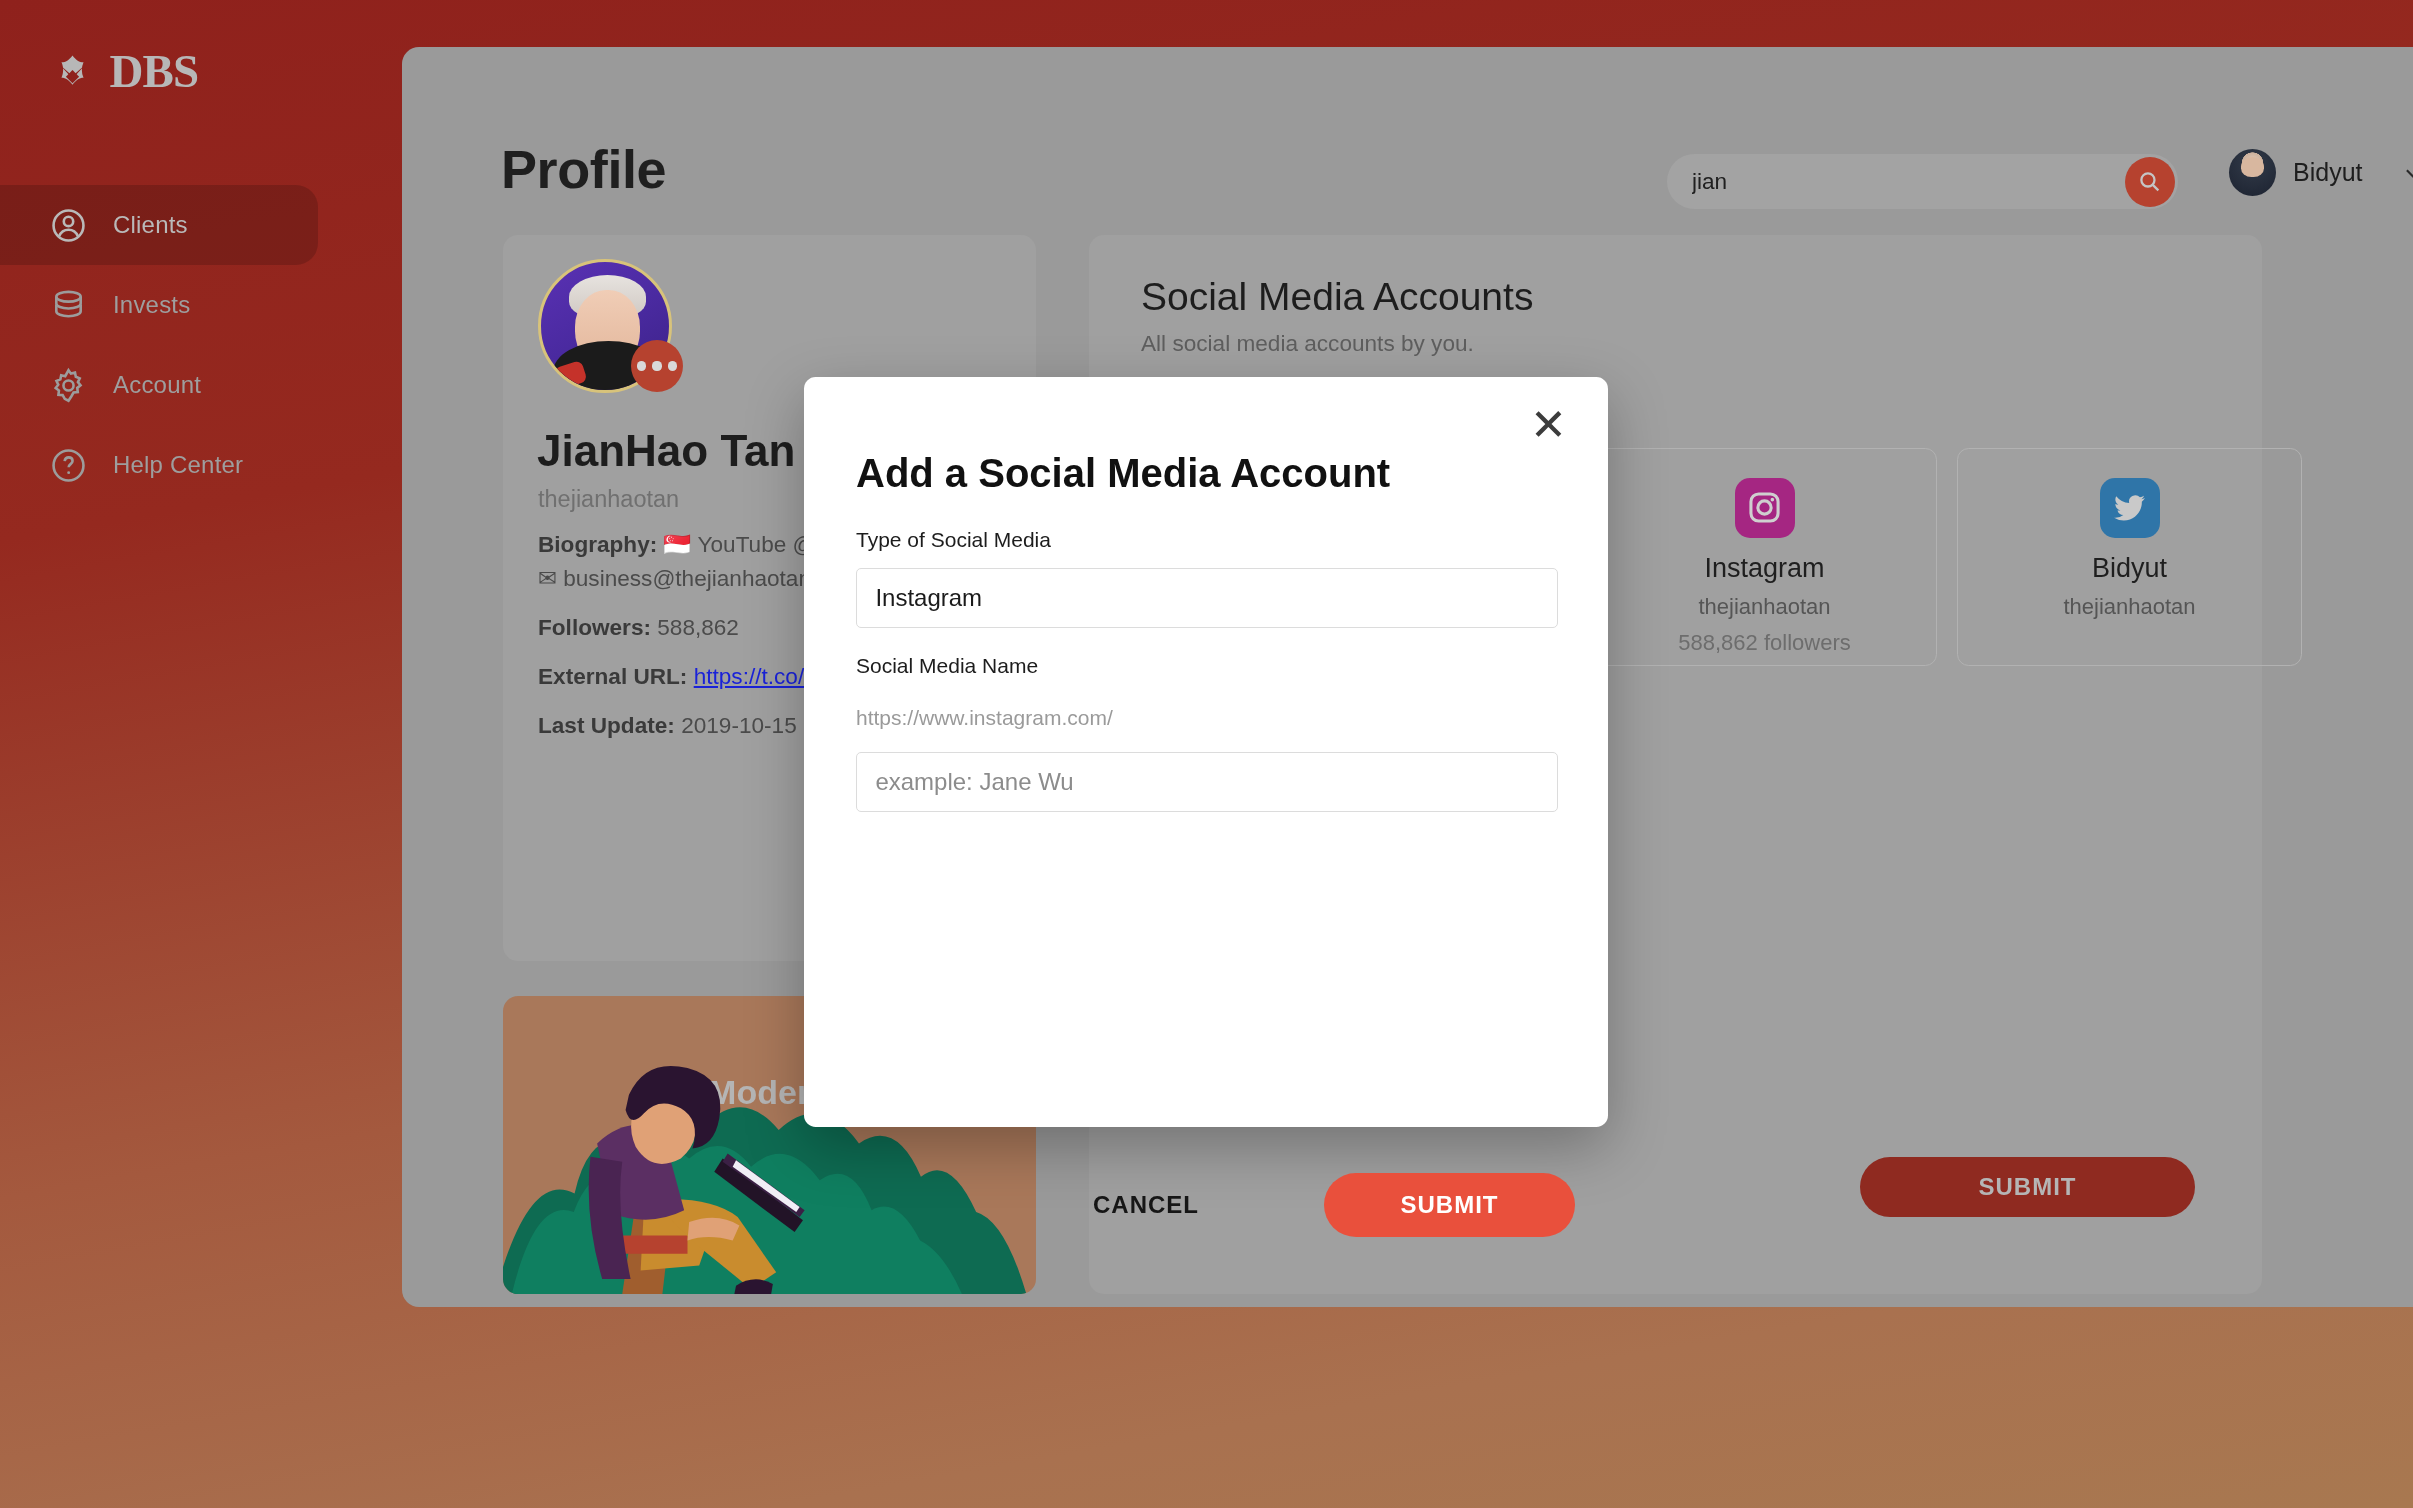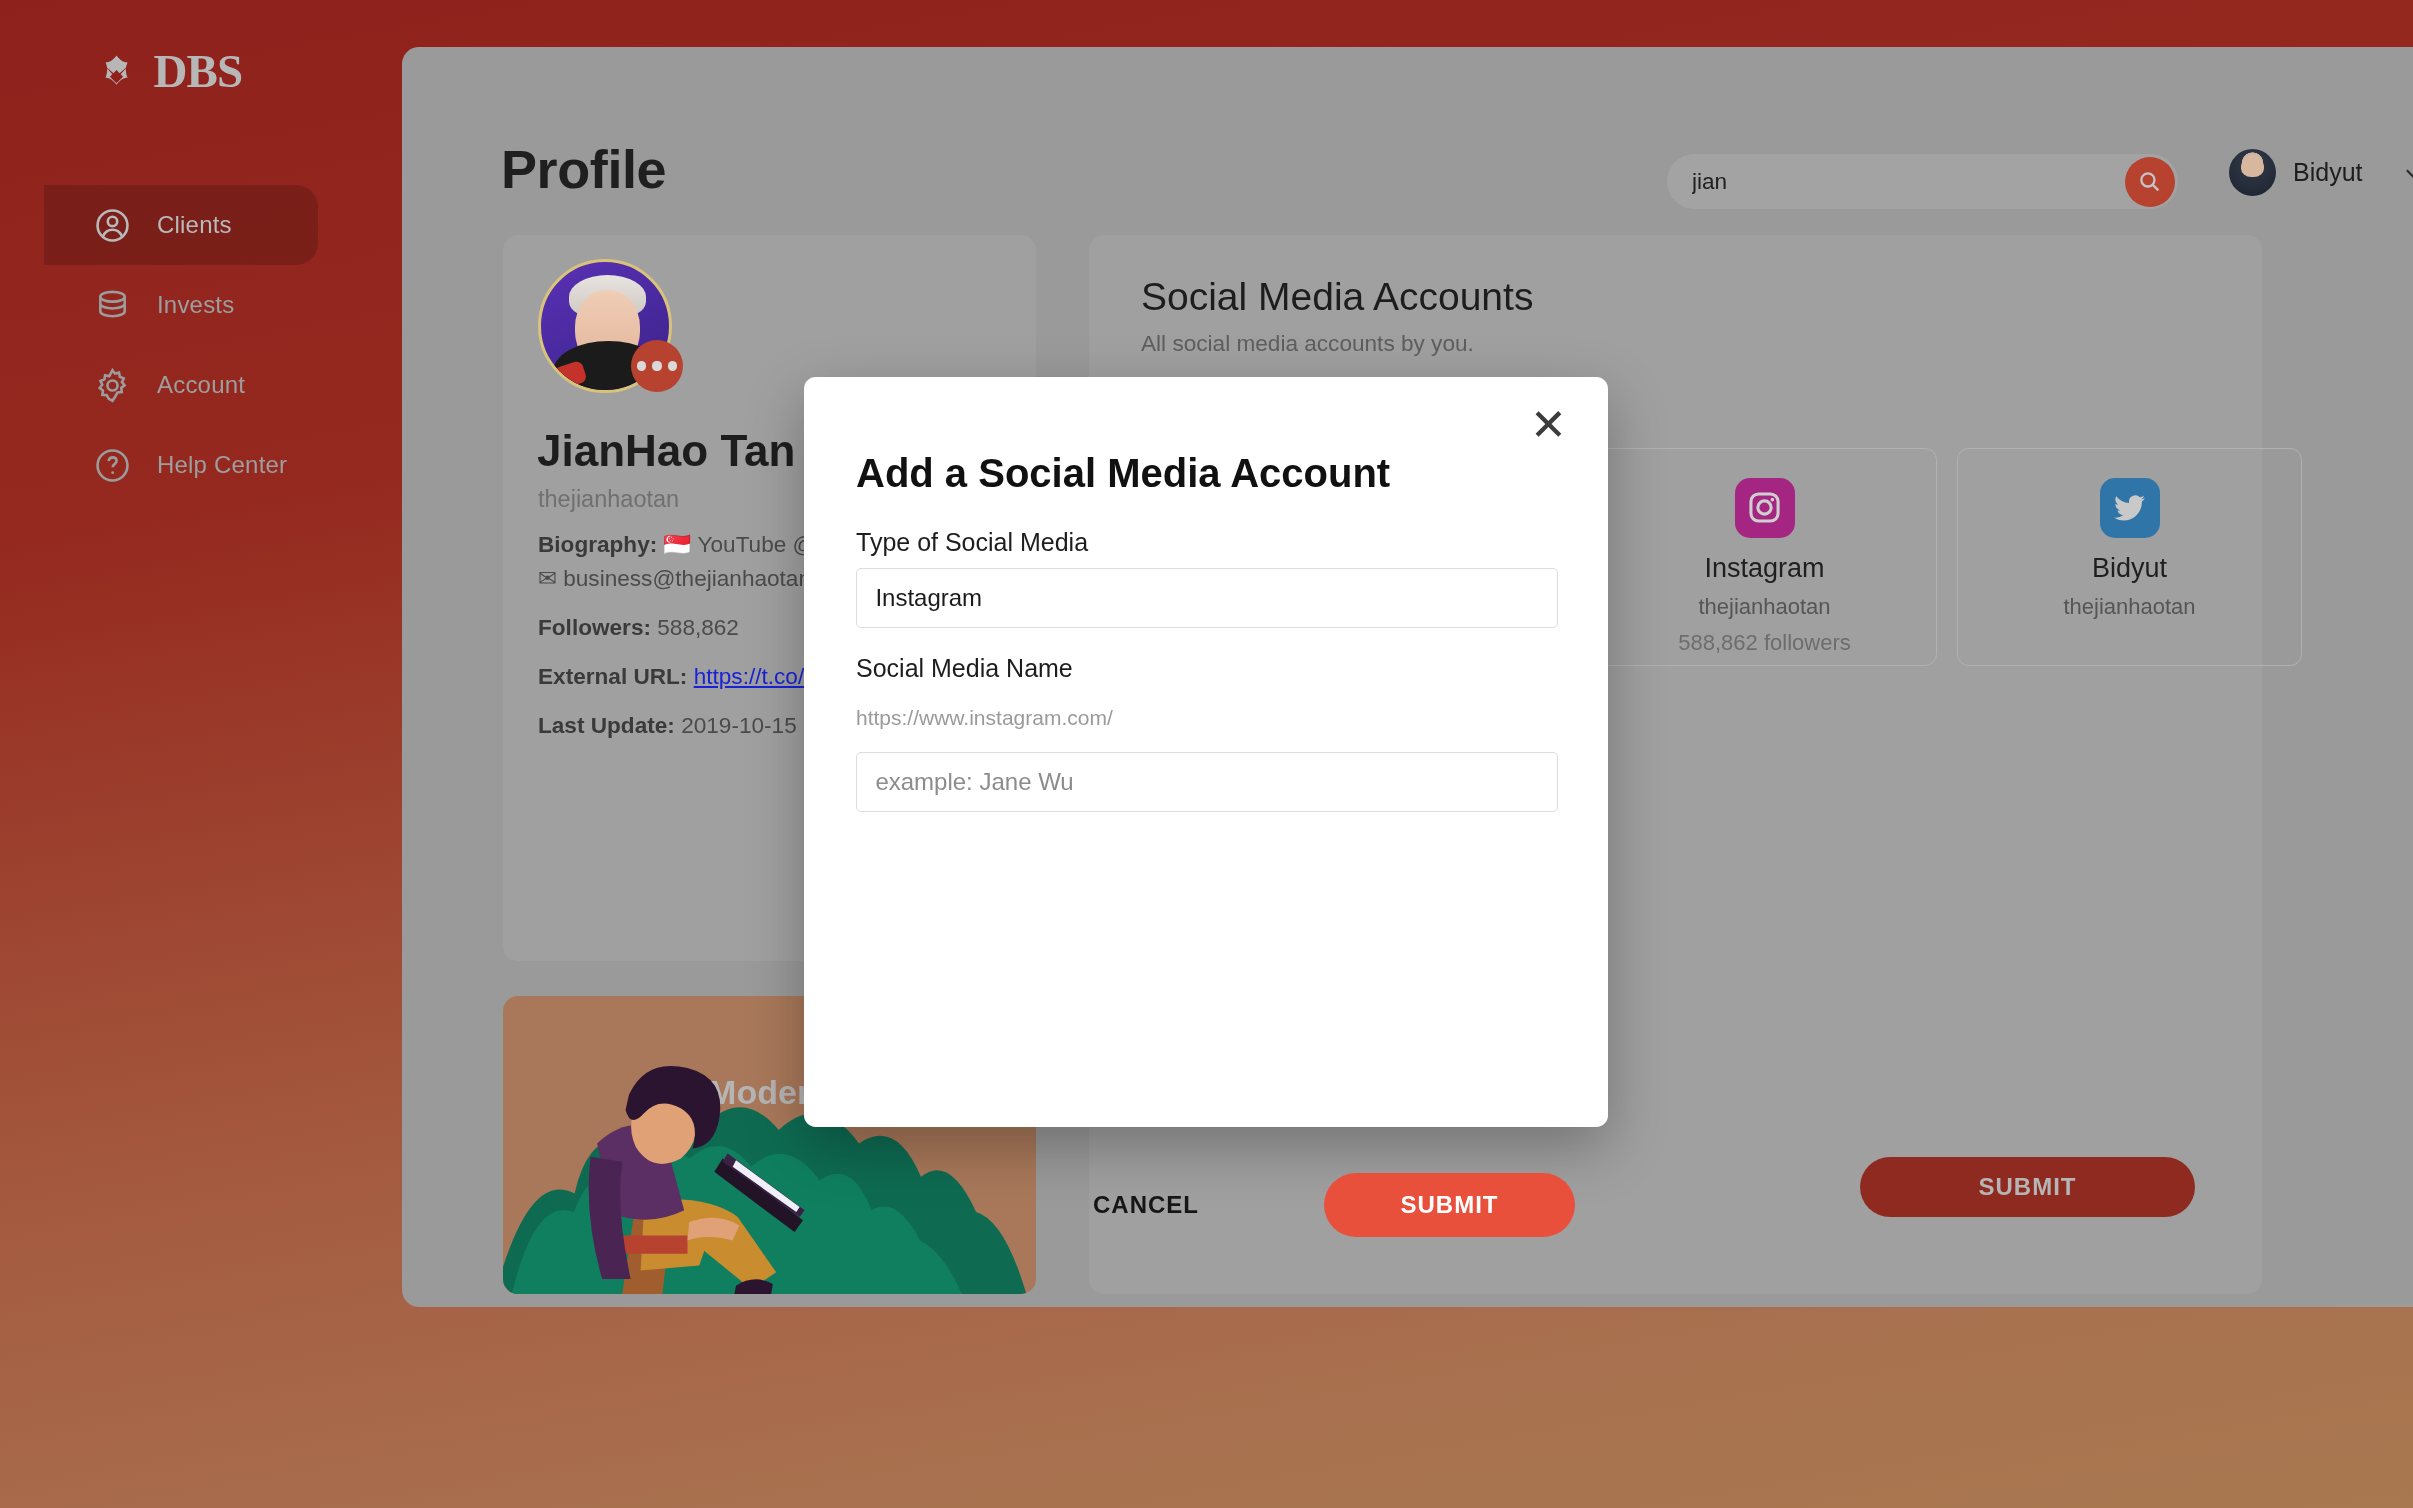--- a/index.html
+++ b/index.html
@@ -11,21 +11,20 @@
   body {
     background: linear-gradient(170deg, #8f211c 0%, #95291f 28%, #a4593e 62%, #a9714f 85%, #a87850 100%);
     position: relative;
   }
 
   
   #sidebar {
     position: absolute; left: 0; top: 0;
     width: 318px; height: 1508px;
     z-index: 2;
-    padding-left: 44px;
   }
   #brand {
     display: flex; align-items: center; gap: 13.4px;
     padding: 44px 0 0 49px;
   }
   #brand .mark { width: 47px; height: 47px; flex: 0 0 47px; }
   #brand .wordmark {
     font-family: "Liberation Serif", serif;
     font-size: 47px; font-weight: 700; letter-spacing: -0.8px;
     color: #b7b7b7;
@@ -237,21 +236,21 @@
     cursor:pointer; border:0; background:transparent;
     font-size: 44px; line-height: 1; color:#3c3c3c;
     font-family:"Liberation Sans", sans-serif;
   }
   #modal-title {
     position:absolute; left: 52px; top: 74px;
     font-size: 40px; font-weight: 700; color:#111;
   }
   .m-label {
     position:absolute; left: 52px;
-    font-size: 25px; color:#1d1d1d;text-align:right;
+    font-size: 21px; color:#1d1d1d;text-align:right;
   }
   .m-input {
     position:absolute; left: 52px;
     width: 702px; height: 60px;
     border: 0.8px solid #dcdcdc; border-radius: 5px;
     font-family:"Liberation Sans", sans-serif;
     font-size: 24px; color:#1b1b1b;
     padding-left: 18.4px; outline: none; background:#fff;
   }
   .m-input::placeholder { color:#8c8c8c; }

